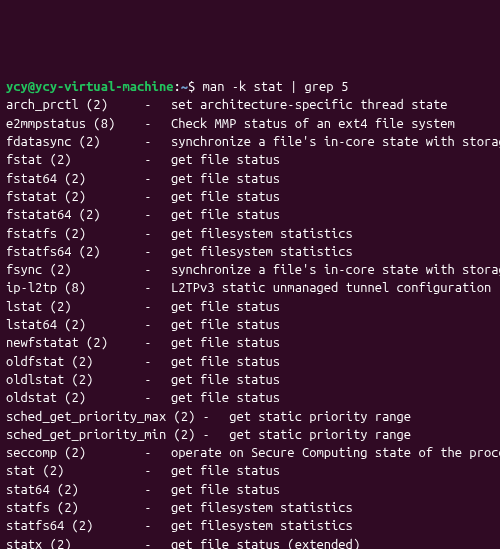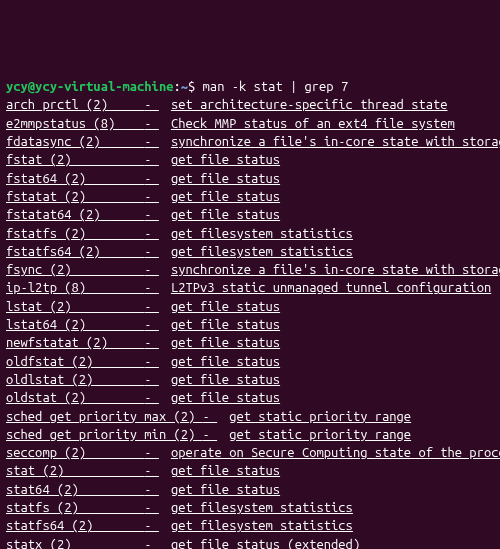--- a/index.html
+++ b/index.html
@@ -29,36 +29,35 @@
     }
     .prompt-dollar {
       color: #ffffff;
     }
     .command {
       color: #ffffff;
     }
     .line {
       color: #ffffff;
       display: flex;
-      text-decoration: underline;
     }
     .name-col {
       color: #ffffff;
       display: inline-block;
     }
     .sep {
       color: #ffffff;
     }
     .desc {
       color: #ffffff;
       margin-left: 12px;
     }
   </style>
 </head>
 <body>
 
 
 
-<div><span class="prompt-user">ycy@ycy-virtual-machine</span><span class="prompt-dollar">:</span><span class="prompt-path">~</span><span class="prompt-dollar">$ </span><span class="command">man -k stat | grep 7</span>
+<div><span class="prompt-user">ycy@ycy-virtual-machine</span><span class="prompt-dollar">:</span><span class="prompt-path">~</span><span class="prompt-dollar">$ </span><span class="command">man -k stat | grep 5</span>
 <div id="lines"><div class="line"><span class="name-col">arch_prctl (2)     </span><span class="sep">- </span><span class="desc">set architecture-specific thread state</span></div><div class="line"><span class="name-col">e2mmpstatus (8)    </span><span class="sep">- </span><span class="desc">Check MMP status of an ext4 file system</span></div><div class="line"><span class="name-col">fdatasync (2)      </span><span class="sep">- </span><span class="desc">synchronize a file's in-core state with storage device</span></div><div class="line"><span class="name-col">fstat (2)          </span><span class="sep">- </span><span class="desc">get file status</span></div><div class="line"><span class="name-col">fstat64 (2)        </span><span class="sep">- </span><span class="desc">get file status</span></div><div class="line"><span class="name-col">fstatat (2)        </span><span class="sep">- </span><span class="desc">get file status</span></div><div class="line"><span class="name-col">fstatat64 (2)      </span><span class="sep">- </span><span class="desc">get file status</span></div><div class="line"><span class="name-col">fstatfs (2)        </span><span class="sep">- </span><span class="desc">get filesystem statistics</span></div><div class="line"><span class="name-col">fstatfs64 (2)      </span><span class="sep">- </span><span class="desc">get filesystem statistics</span></div><div class="line"><span class="name-col">fsync (2)          </span><span class="sep">- </span><span class="desc">synchronize a file's in-core state with storage device</span></div><div class="line"><span class="name-col">ip-l2tp (8)        </span><span class="sep">- </span><span class="desc">L2TPv3 static unmanaged tunnel configuration</span></div><div class="line"><span class="name-col">lstat (2)          </span><span class="sep">- </span><span class="desc">get file status</span></div><div class="line"><span class="name-col">lstat64 (2)        </span><span class="sep">- </span><span class="desc">get file status</span></div><div class="line"><span class="name-col">newfstatat (2)     </span><span class="sep">- </span><span class="desc">get file status</span></div><div class="line"><span class="name-col">oldfstat (2)       </span><span class="sep">- </span><span class="desc">get file status</span></div><div class="line"><span class="name-col">oldlstat (2)       </span><span class="sep">- </span><span class="desc">get file status</span></div><div class="line"><span class="name-col">oldstat (2)        </span><span class="sep">- </span><span class="desc">get file status</span></div><div class="line"><span class="name-col">sched_get_priority_max (2) </span><span class="sep">- </span><span class="desc">get static priority range</span></div><div class="line"><span class="name-col">sched_get_priority_min (2) </span><span class="sep">- </span><span class="desc">get static priority range</span></div><div class="line"><span class="name-col">seccomp (2)        </span><span class="sep">- </span><span class="desc">operate on Secure Computing state of the process</span></div><div class="line"><span class="name-col">stat (2)           </span><span class="sep">- </span><span class="desc">get file status</span></div><div class="line"><span class="name-col">stat64 (2)         </span><span class="sep">- </span><span class="desc">get file status</span></div><div class="line"><span class="name-col">statfs (2)         </span><span class="sep">- </span><span class="desc">get filesystem statistics</span></div><div class="line"><span class="name-col">statfs64 (2)       </span><span class="sep">- </span><span class="desc">get filesystem statistics</span></div><div class="line"><span class="name-col">statx (2)          </span><span class="sep">- </span><span class="desc">get file status (extended)</span></div></div></div>
 
 
 
 
 </body></html>

